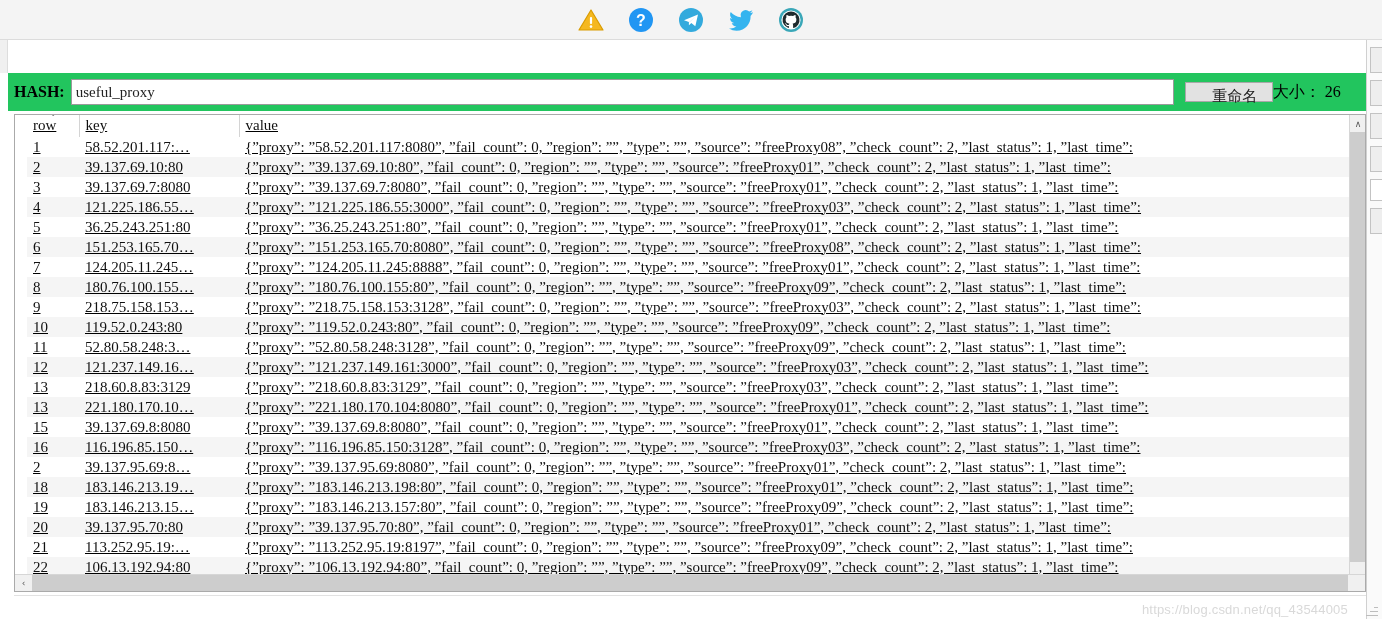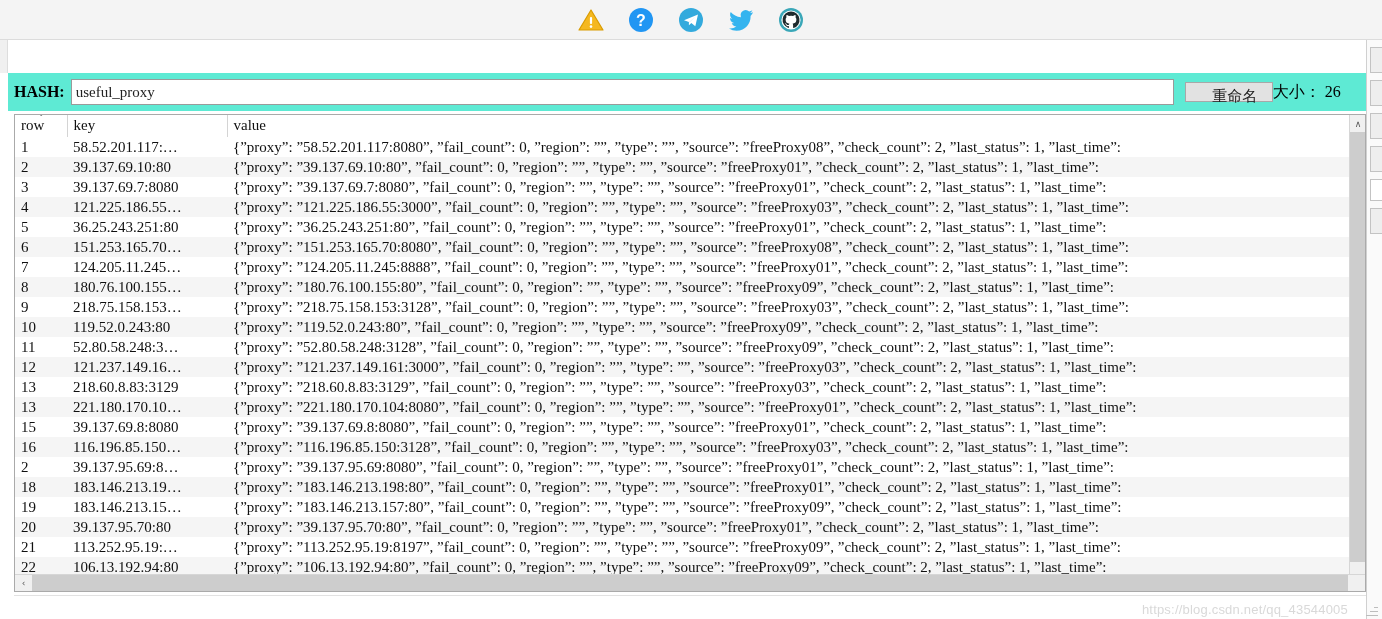--- a/index.html
+++ b/index.html
@@ -69,21 +69,21 @@
     font-size: 17px; color: #e03030; line-height: 1;
     font-family: "Liberation Sans", sans-serif;
     cursor: pointer; margin-left: 2px;
   }
 
   
   .hashbar {
     position: absolute;
     left: 0; top: 73px;
     width: 1382px; height: 38px;
-    background: #5eead4;
+    background: #22c55e;
     display: flex; align-items: center;
   }
   .hash-label {
     font-family: "Liberation Serif", serif;
     font-weight: bold;
     font-size: 16px;
     color: #000;
     margin-left: 14px;
     margin-right: 6px;
   }
@@ -122,23 +122,24 @@
   .table-wrap {
     position: absolute;
     left: 14px; top: 114px;
     width: 1352px; height: 478px;
     border: 1px solid #aaaaaa;
     background: #ffffff;
     overflow: hidden;
   }
   .table-viewport {
     position: absolute;
-    left: 0; top: 0;
+    left: 12px; top: 0;
     width: 1335px; height: 460px;
     overflow: hidden;
+    text-decoration: underline;
   }
   table.grid {
     border-collapse: collapse;
     table-layout: fixed;
     width: 1960px;
     font-family: "Liberation Serif", "DejaVu Serif", serif;
     font-size: 15px;
     color: #101010;
   }
   table.grid th {

